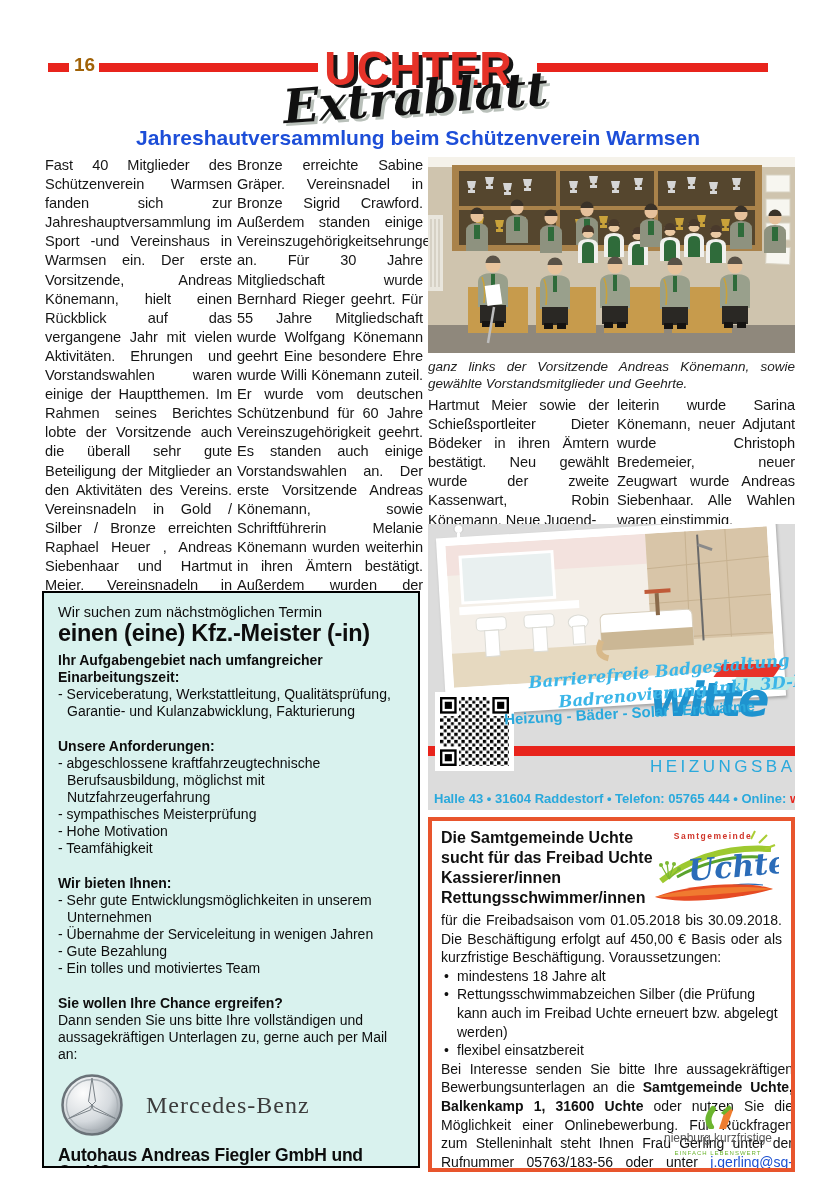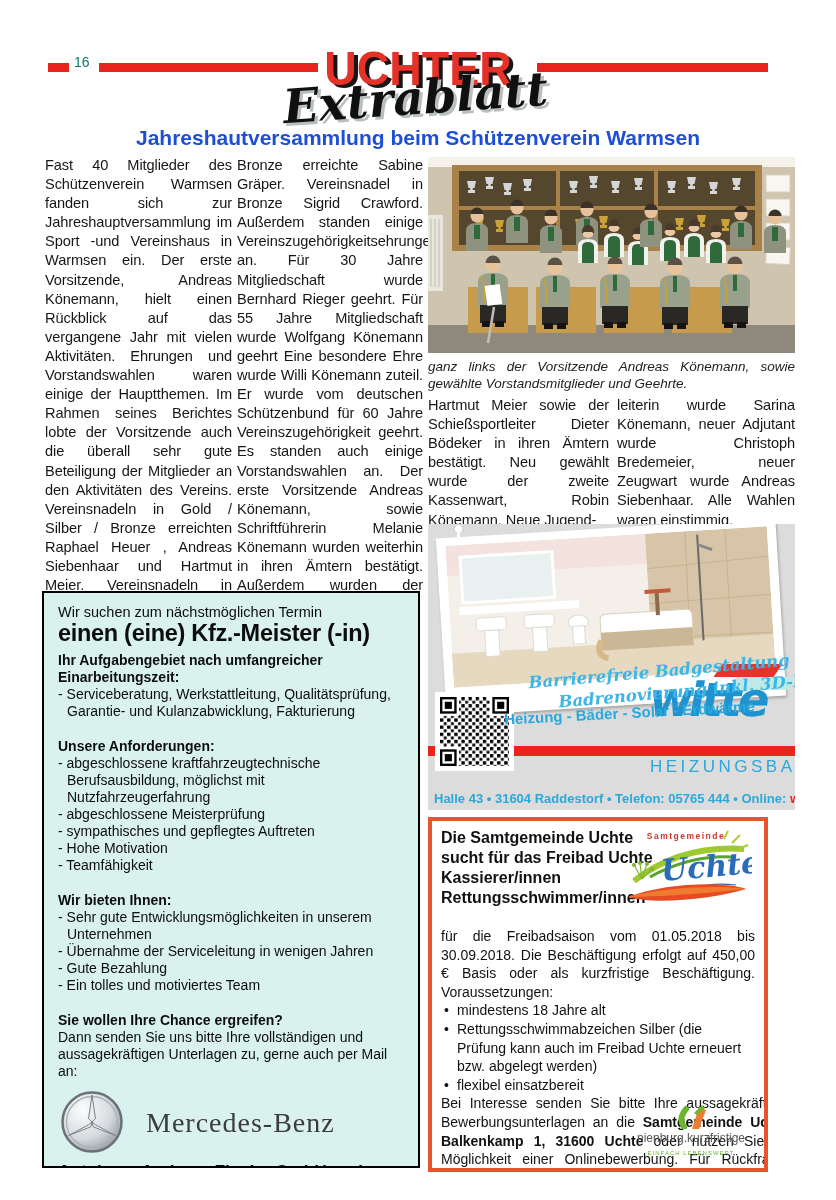--- a/index.html
+++ b/index.html
@@ -7,21 +7,21 @@
   .page {
     position:relative; width:836px; height:1200px; margin:0 auto;
     background:#ffffff; overflow:hidden;
     font-family:"Liberation Sans", sans-serif; color:#1a1a1a;
   }
   
   .red-bar { position:absolute; height:9px; background:#e8241c; }
   .bar-dash { left:48px; top:63px; width:21px; }
   .bar-left { left:99px; top:63px; width:219px; }
   .bar-right{ left:537px; top:63px; width:231px; }
-  .page-num { position:absolute; left:74px; top:54px; font-size:14px; font-weight:normal; color:#0f766e; }
+  .page-num { position:absolute; left:74px; top:54px; font-size:19px; font-weight:bold; color:#a16207; }
   .masthead-title {
     position:absolute; left:50%; top:46px; transform:translateX(-50%) scaleY(1.08);
     font-size:45px; font-weight:bold; letter-spacing:0px; color:#e53228;
     text-shadow:4px 3px 0 #161616; z-index:3; line-height:1;
   }
   .masthead-script {
     position:absolute; left:50%; top:74px; transform:translateX(-51%) rotate(-4deg);
     font-family:"DejaVu Serif", serif; font-style:italic; font-weight:bold;
     font-size:47px; color:#101010; text-shadow:3px 3px 0 #b9c0ba; z-index:4; line-height:1;
   }
@@ -49,21 +49,21 @@
     background:#d9f2ee; border:2px solid #000; padding:11px 14px 8px 14px;
     font-size:14px; line-height:17px; color:#0d0d0d; overflow:hidden;
   }
   .job-intro { font-size:14.5px; }
   .job-title { font-size:23.5px; font-weight:bold; letter-spacing:-0.3px; margin:4px 0 10px 0; }
   .job-h { font-weight:bold; margin-top:18px; }
   .job-ad ul { list-style:none; }
   .job-ad li { padding-left:9px; text-indent:-9px; }
   .job-cta-text { margin-bottom:10px; }
   .mb-row { display:flex; align-items:center; gap:22px; margin:6px 0 10px 2px; }
-  .mb-word { font-family:"Liberation Serif", serif; font-size:28px; color:#3c3c3c; letter-spacing:1px; }
+  .mb-word { font-family:"Liberation Serif", serif; font-size:24px; color:#3c3c3c; letter-spacing:1px; }
   .mb-company { font-size:17.5px; font-weight:bold; letter-spacing:-0.2px; }
   
   .witte-ad {
     position:absolute; left:428px; top:524px; width:367px; height:286px;
     background:#dcdcdc; overflow:hidden;
   }
   .polaroid {
     position:absolute; left:13px; top:4px; width:340px; height:178px;
     background:#fff; transform:rotate(-3.5deg); box-shadow:1px 2px 3px rgba(0,0,0,.25);
     padding:8px 9px 30px 9px;
@@ -94,27 +94,27 @@
     position:absolute; left:222px; top:233px; z-index:4;
     color:#2aa9dc; font-size:17px; letter-spacing:3.5px; font-weight:normal;
   }
   .wit-contact {
     position:absolute; left:6px; bottom:4px; width:360px; z-index:4;
     color:#2aa9dc; font-size:13px; font-weight:bold; white-space:nowrap;
   }
   .wit-site { color:#e8241c; }
   
   .uchte-ad {
-    position:absolute; left:428px; top:817px; width:340px; height:355px;
+    position:absolute; left:428px; top:817px; width:367px; height:355px;
     background:#fff; border:4px solid #e8552d; padding:7px 9px;
     font-size:14px; line-height:18.6px; color:#111; overflow:hidden;
   }
   .uchte-head { font-weight:bold; font-size:16px; line-height:20px; width:215px; }
   .uchte-logo { position:absolute; right:12px; top:8px; }
-  .uchte-body { margin-top:19px; }
+  .uchte-body { margin-top:3px; }
   .uchte-ad ul { list-style:none; margin:0; }
   .uchte-ad li { position:relative; padding-left:16px; }
   .uchte-ad li::before { content:"\2022"; position:absolute; left:3px; }
   .uchte-link { color:#1b4fd0; text-decoration:underline; }
   .partner { position:absolute; right:8px; bottom:5px; text-align:center; width:130px; }
   .partner-name { font-size:12px; color:#555; line-height:11px; }
   .partner-sub { font-size:6px; color:#6cb52f; letter-spacing:1px; }
   .bold { font-weight:bold; }
 </style>
 </head>
@@ -248,22 +248,21 @@
   <div class="job-ad">
     <div class="job-intro">Wir suchen zum nächstmöglichen Termin</div>
     <div class="job-title">einen (eine) Kfz.-Meister (-in)</div>
     <div class="job-h" style="margin-top:0;">Ihr Aufgabengebiet nach umfangreicher Einarbeitungszeit:</div>
     <ul>
       <li>- Serviceberatung, Werkstattleitung, Qualitätsprüfung, Garantie- und Kulanzabwicklung, Fakturierung</li>
     </ul>
     <div class="job-h">Unsere Anforderungen:</div>
     <ul>
       <li>- abgeschlossene kraftfahrzeugtechnische Berufsausbildung, möglichst mit Nutzfahrzeugerfahrung</li>
-      <li>- abgeschlossene Meisterprüfung</li>
-      <li>- sympathisches und gepflegtes Auftreten</li>
+      <li>- sympathisches Meisterprüfung</li>
       <li>- Hohe Motivation</li>
       <li>- Teamfähigkeit</li>
     </ul>
     <div class="job-h">Wir bieten Ihnen:</div>
     <ul>
       <li>- Sehr gute Entwicklungsmöglichkeiten in unserem Unternehmen</li>
       <li>- Übernahme der Serviceleitung in wenigen Jahren</li>
       <li>- Gute Bezahlung</li>
       <li>- Ein tolles und motiviertes Team</li>
     </ul>

